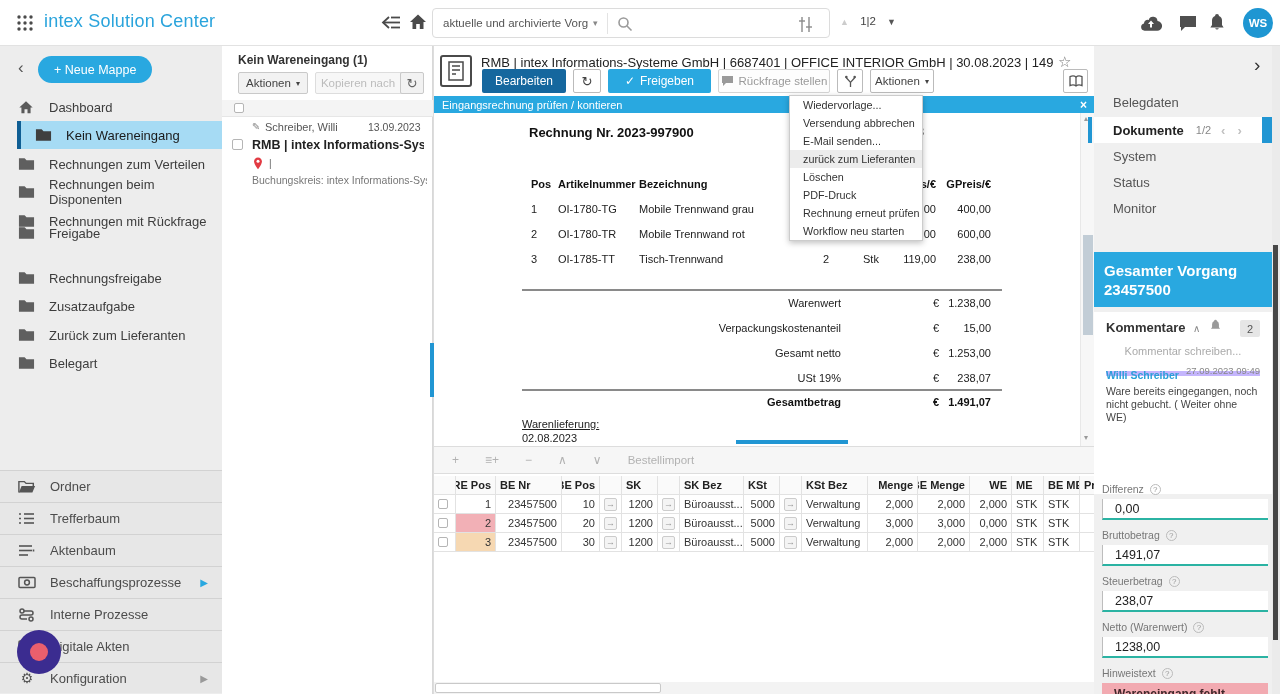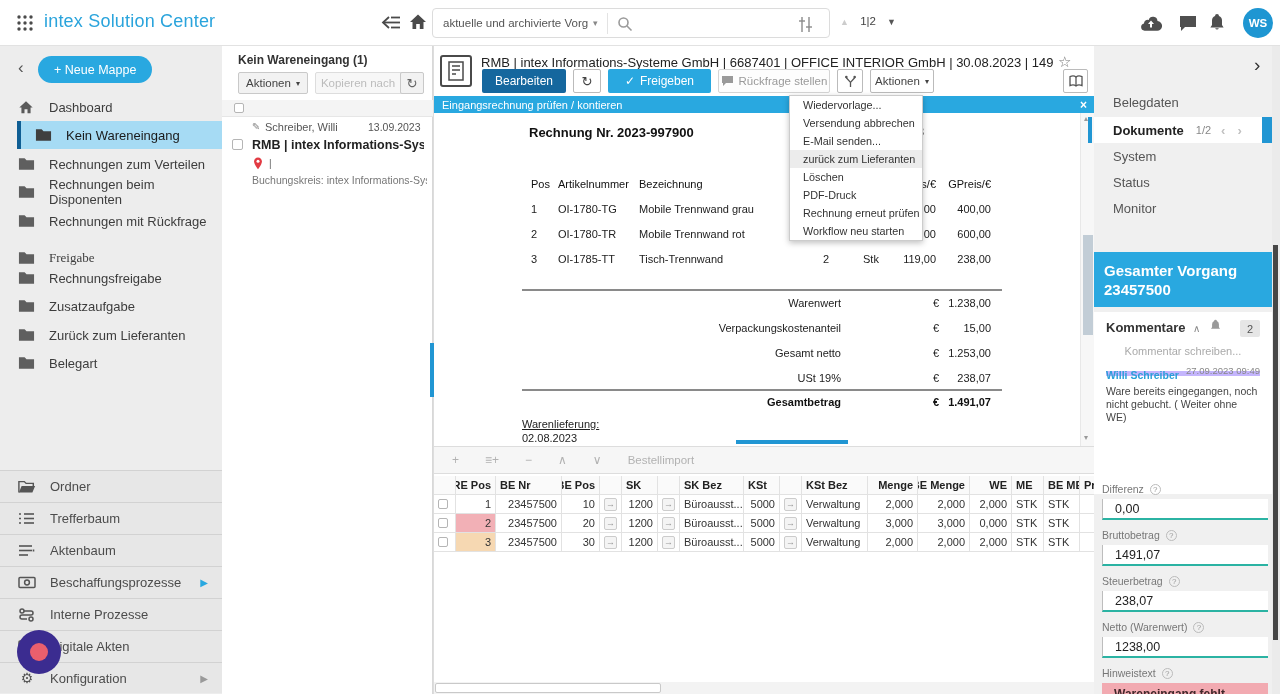--- a/index.html
+++ b/index.html
@@ -56,21 +56,21 @@
   .wfbar .x { position:absolute; right:8px; font-size:12px; font-weight:bold; cursor:pointer; }
 
   
   .menu { position:absolute; left:355px; top:49px; width:134px; background:#fff; border:1px solid #ccc; box-shadow:0 2px 6px rgba(0,0,0,.25); z-index:30; }
   .menu .mi { height:18px; line-height:18px; padding-left:13px; font-size:10.8px; color:#333; white-space:nowrap; cursor:pointer; }
   .menu .mi.hover { background:#ececec; }
 
   
   .viewer { position:absolute; left:0; top:67px; width:646px; height:333px; background:#fff; overflow:hidden; }
   .inv-row { position:absolute; left:88px; width:480px; height:14px; font-size:11px; color:#222; }
-  .inv-row.hd { font-weight:normal; color:#111; }
+  .inv-row.hd { font-weight:bold; color:#111; }
   .c-pos { position:absolute; left:9px; }
   .c-art { position:absolute; left:36px; }
   .c-desc{ position:absolute; left:117px; }
   .c-qty { position:absolute; left:250px; width:57px; text-align:right; }
   .c-unit{ position:absolute; left:341px; }
   .c-ep  { position:absolute; left:360px; width:54px; text-align:right; }
   .c-gp  { position:absolute; left:415px; width:54px; text-align:right; }
   .rule  { position:absolute; left:88px; width:480px; border-top:2px solid #8a8a8a; }
   .t-label { position:absolute; right:161px; }
   .t-cur { position:absolute; right:63px; }
@@ -243,21 +243,21 @@
       <span class="lbl">Rechnungen beim Disponenten</span>
     </div>
     <div class="nav-item" style="top:161px;">
       <span class="ic">
           <svg width="17" height="14" viewBox="0 0 18 14" fill="#5f5f5f">
             <path d="M1 1 h6 l2 2 h8 v10 H1 Z"></path>
           </svg>
         </span>
       <span class="lbl">Rechnungen mit Rückfrage</span>
     </div>
-    <div class="nav-item" style="top:198px;font-family:Liberation Serif, serif;">
+    <div class="nav-item" style="top:173px;">
       <span class="ic">
           <svg width="17" height="14" viewBox="0 0 18 14" fill="#5f5f5f">
             <path d="M1 1 h6 l2 2 h8 v10 H1 Z"></path>
           </svg>
         </span>
       <span class="lbl">Freigabe</span>
     </div>
     <div class="nav-item" style="top:218px;">
       <span class="ic">
           <svg width="17" height="14" viewBox="0 0 18 14" fill="#5f5f5f">

